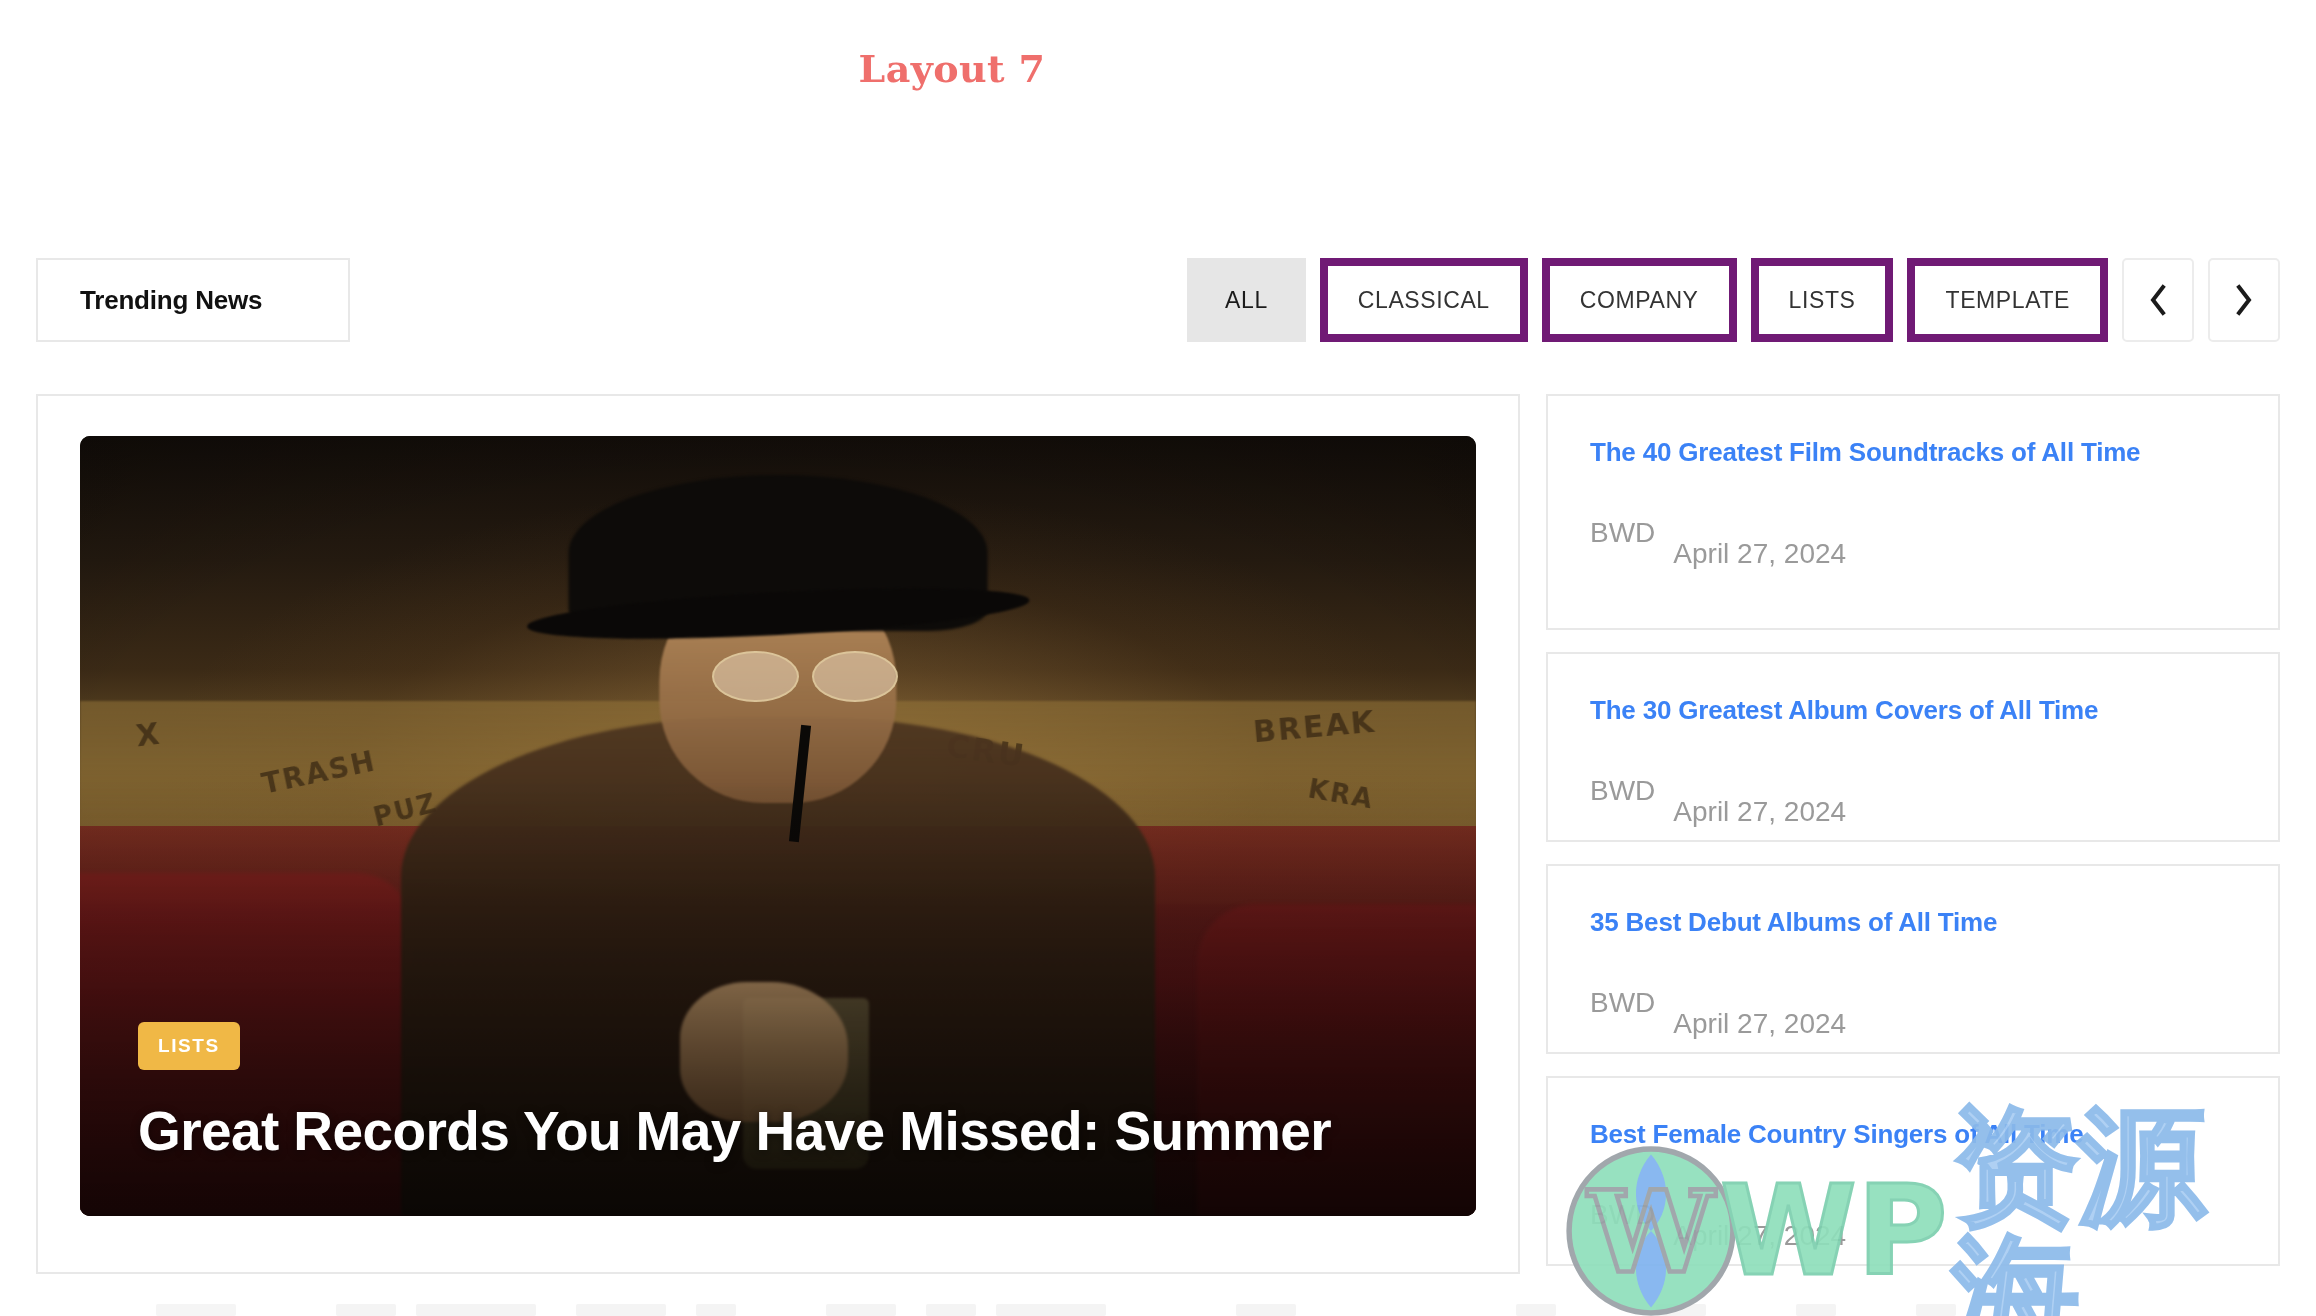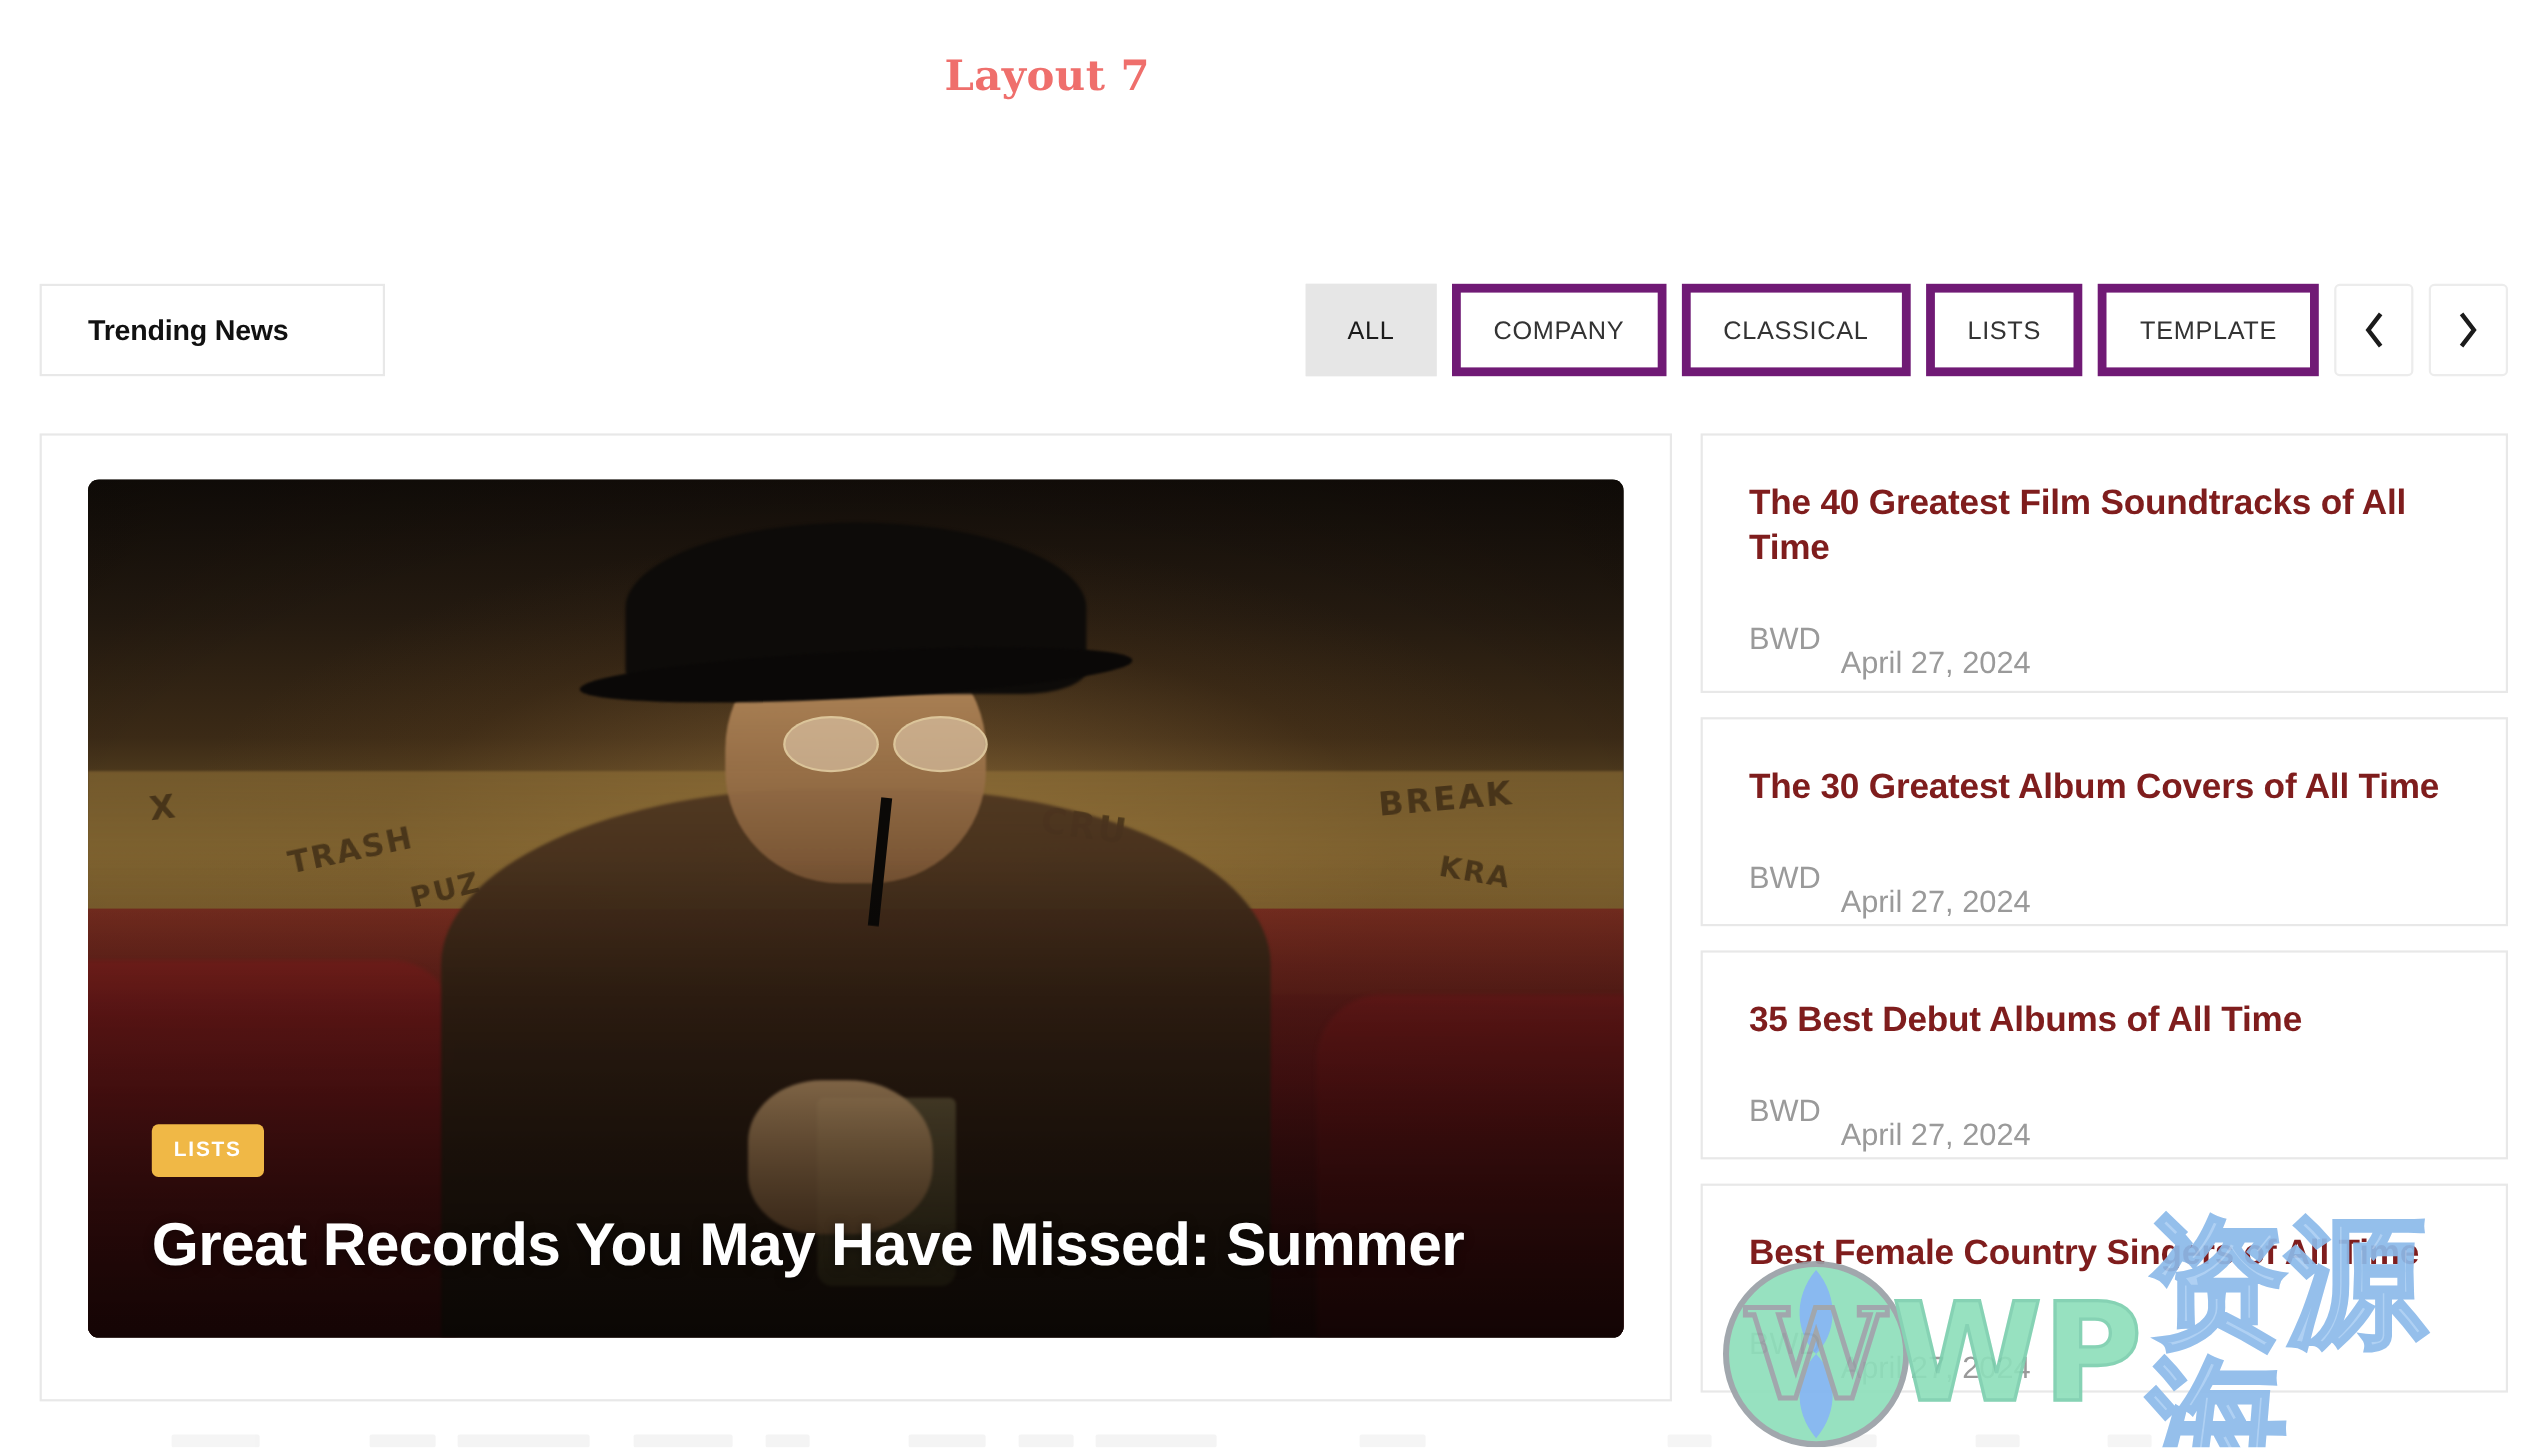--- a/index.html
+++ b/index.html
@@ -335,23 +335,23 @@
     border: 2px solid #e8e8e8;
     background: #ffffff;
     padding: 40px 42px;
     flex: none;
     cursor: pointer;
   }
   .side-item.h-two { height: 236px; }
   .side-item.h-one { height: 190px; }
 
   .side-title {
-    font-size: 32px;
-    font-weight: 700;
-    color: #7f1d1d;
+    font-size: 26px;
+    font-weight: 700;
+    color: #3b82f6;
     line-height: 1.28;
     letter-spacing: -0.2px;
     margin-bottom: 26px;
   }
 
   .side-meta {
     display: flex;
     align-items: center;
     gap: 18px;
     font-size: 28px;
@@ -419,22 +419,22 @@
 
   <div class="header-row">
 
     <div class="trending-box">
       <span class="label">Trending News</span>
     </div>
 
     <div class="filters">
 
       <button class="filter-btn active">ALL</button>
+      <button class="filter-btn">CLASSICAL</button>
       <button class="filter-btn">COMPANY</button>
-      <button class="filter-btn">CLASSICAL</button>
       <button class="filter-btn">LISTS</button>
       <button class="filter-btn">TEMPLATE</button>
 
       <button class="nav-btn">
         <span>
           <svg width="24" height="34" viewBox="0 0 24 34" fill="none" xmlns="http://www.w3.org/2000/svg">
             <path d="M17 4 L7 17 L17 30" stroke="#1b1b1b" stroke-width="4" stroke-linecap="square" stroke-linejoin="miter"></path>
           </svg>
         </span>
       </button>

